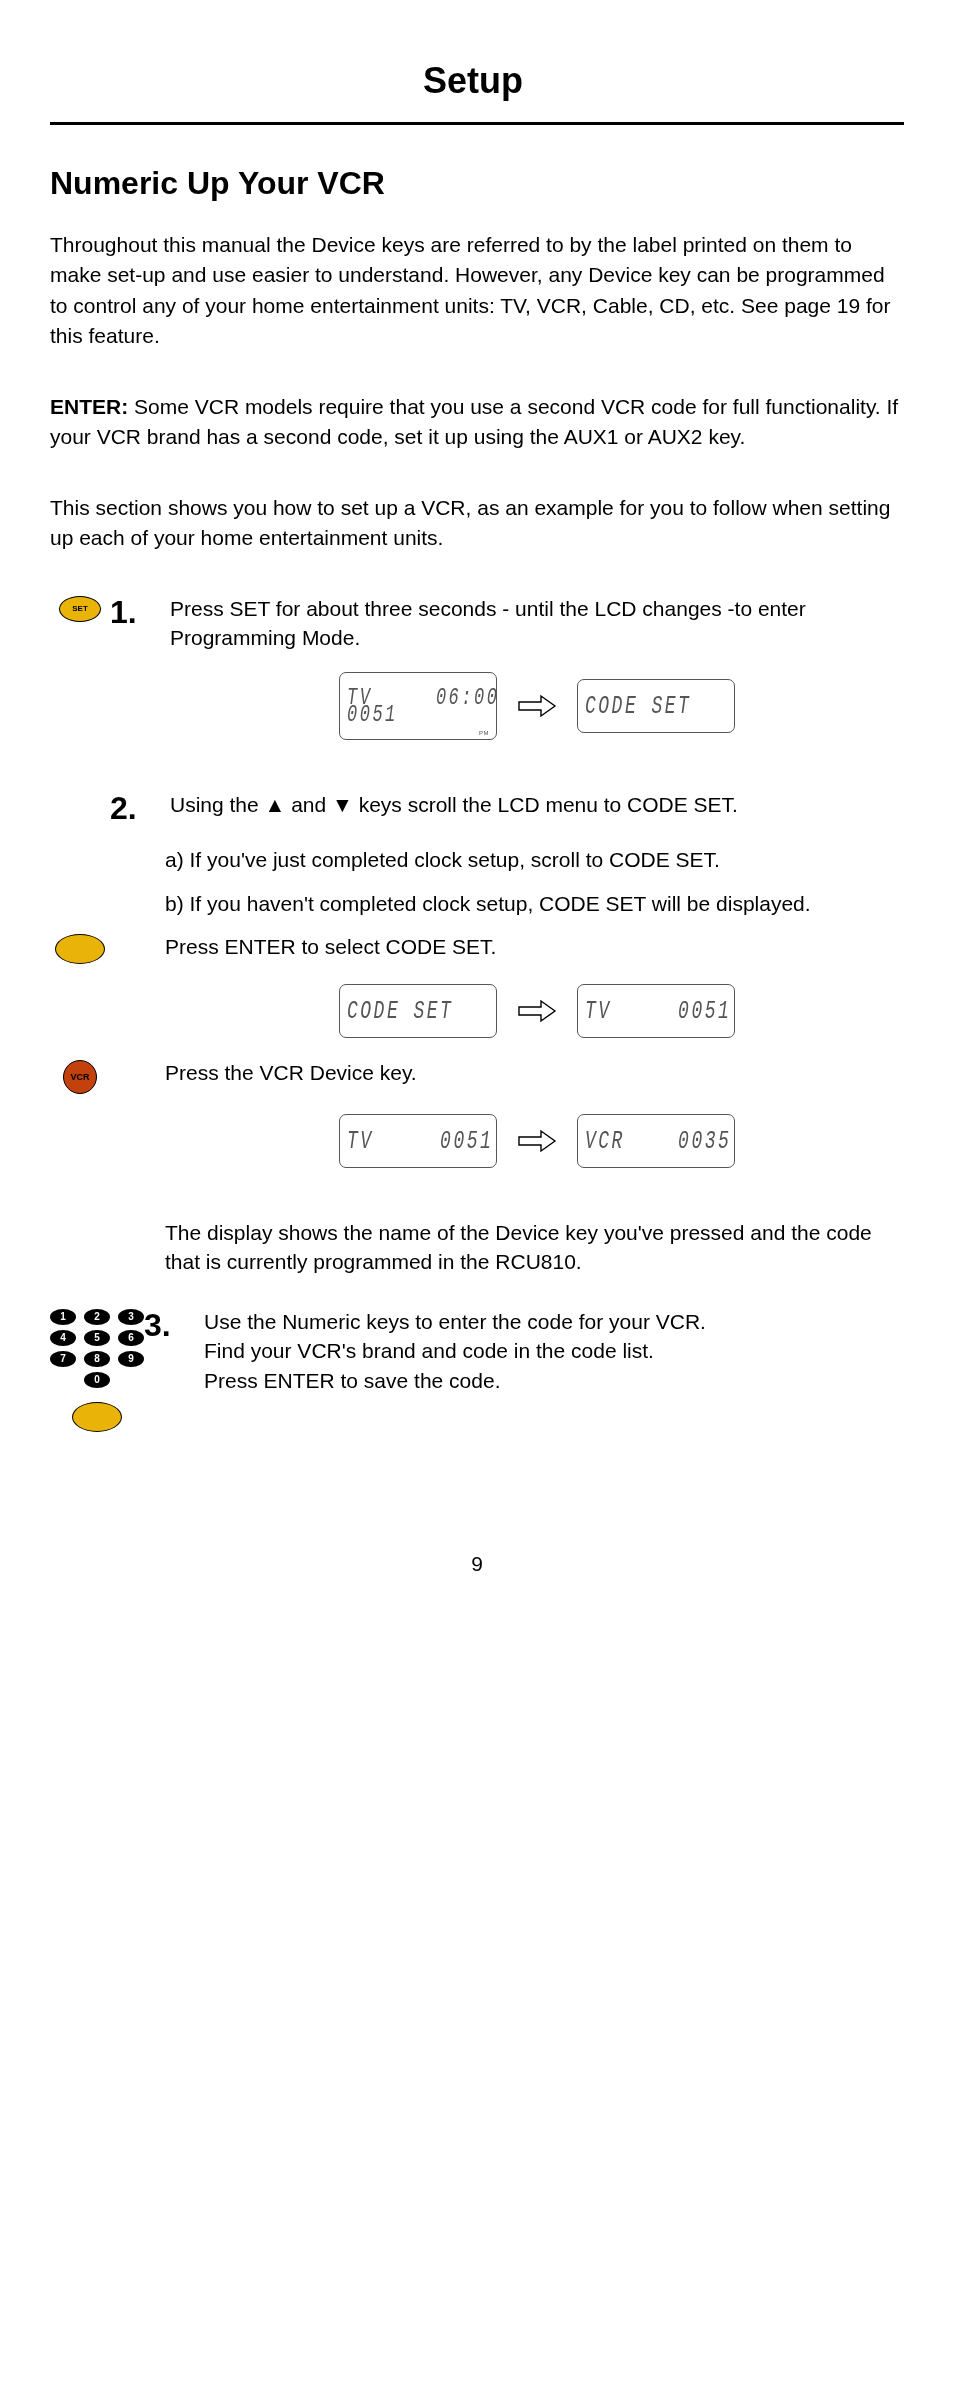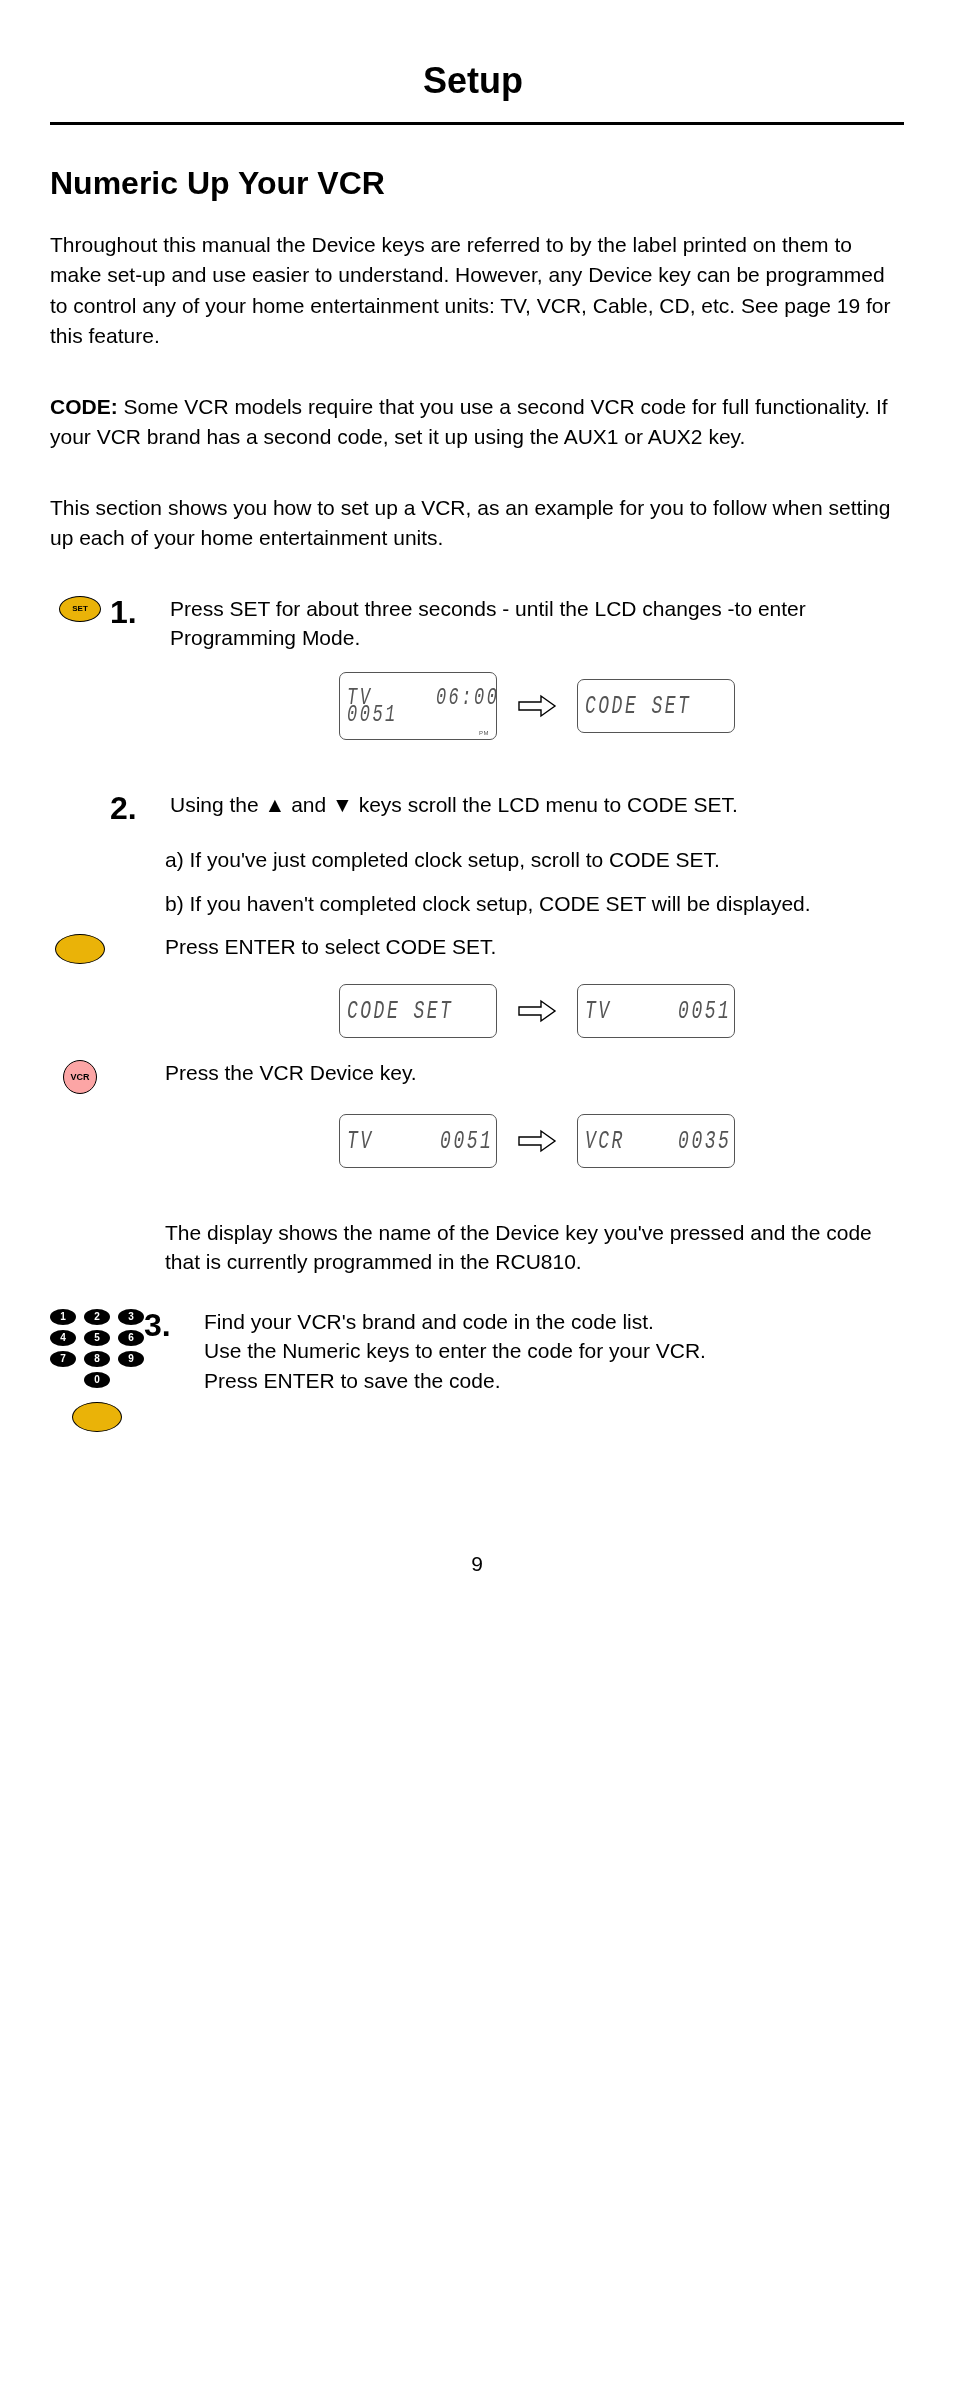--- a/index.html
+++ b/index.html
@@ -108,21 +108,21 @@
     font-size: 8px; font-weight: bold;
     background: #eab308;
   }
   .btn-ellipse.blank { width: 50px; height: 30px; }
   .btn-circle {
     width: 34px; height: 34px;
     border: 1.3px solid #000;
     border-radius: 50%;
     display: flex; align-items: center; justify-content: center;
     font-size: 9px; font-weight: bold;
-    background: #fca5a5;
+    background: #c2410c;
   }
   .keypad {
     display: grid;
     grid-template-columns: repeat(3, 26px);
     gap: 5px 8px;
     margin-bottom: 6px;
   }
   .keypad .key {
     width: 26px; height: 16px;
     background: #000;
@@ -162,21 +162,21 @@
 
 <div class="page-header">Setup</div>
 <div class="hr-line"></div>
 
 <div class="section-title">Numeric Up Your VCR</div>
 
 <div class="body-text">
   <p>Throughout this manual the Device keys are referred to by the label printed on them to make set-up and use easier to understand. However, any Device key can be programmed to control any of your home entertainment units: TV, VCR, Cable, CD, etc. See page 19 for this feature.</p>
 </div>
 <div class="body-text">
-  <span class="note-row">CODE:</span>
+  <span class="note-row">ENTER:</span>
   <span class="note-body">Some VCR models require that you use a second VCR code for full functionality. If your VCR brand has a second code, set it up using the AUX1 or AUX2 key.</span>
 </div>
 <div class="body-text">
   <p>This section shows you how to set up a VCR, as an example for you to follow when setting up each of your home entertainment units.</p>
 </div>
 
 <div class="step-flex">
   <div class="step-icon">
     <div class="btn-ellipse">SET</div>
   </div>
@@ -268,19 +268,19 @@
         <div class="key">7</div>
         <div class="key">8</div>
         <div class="key">9</div>
         <div class="key zero">0</div>
       </div>
       <div class="btn-ellipse blank"></div>
     </div>
   </div>
   <div class="step-num">3.</div>
   <div class="step-text">
+    <div>Use the Numeric keys to enter the code for your VCR.</div>
     <div>Find your VCR's brand and code in the code list.</div>
-    <div>Use the Numeric keys to enter the code for your VCR.</div>
     <div>Press ENTER to save the code.</div>
   </div>
 </div>
 
 <div class="page-num">9</div>
 
 </body></html>

